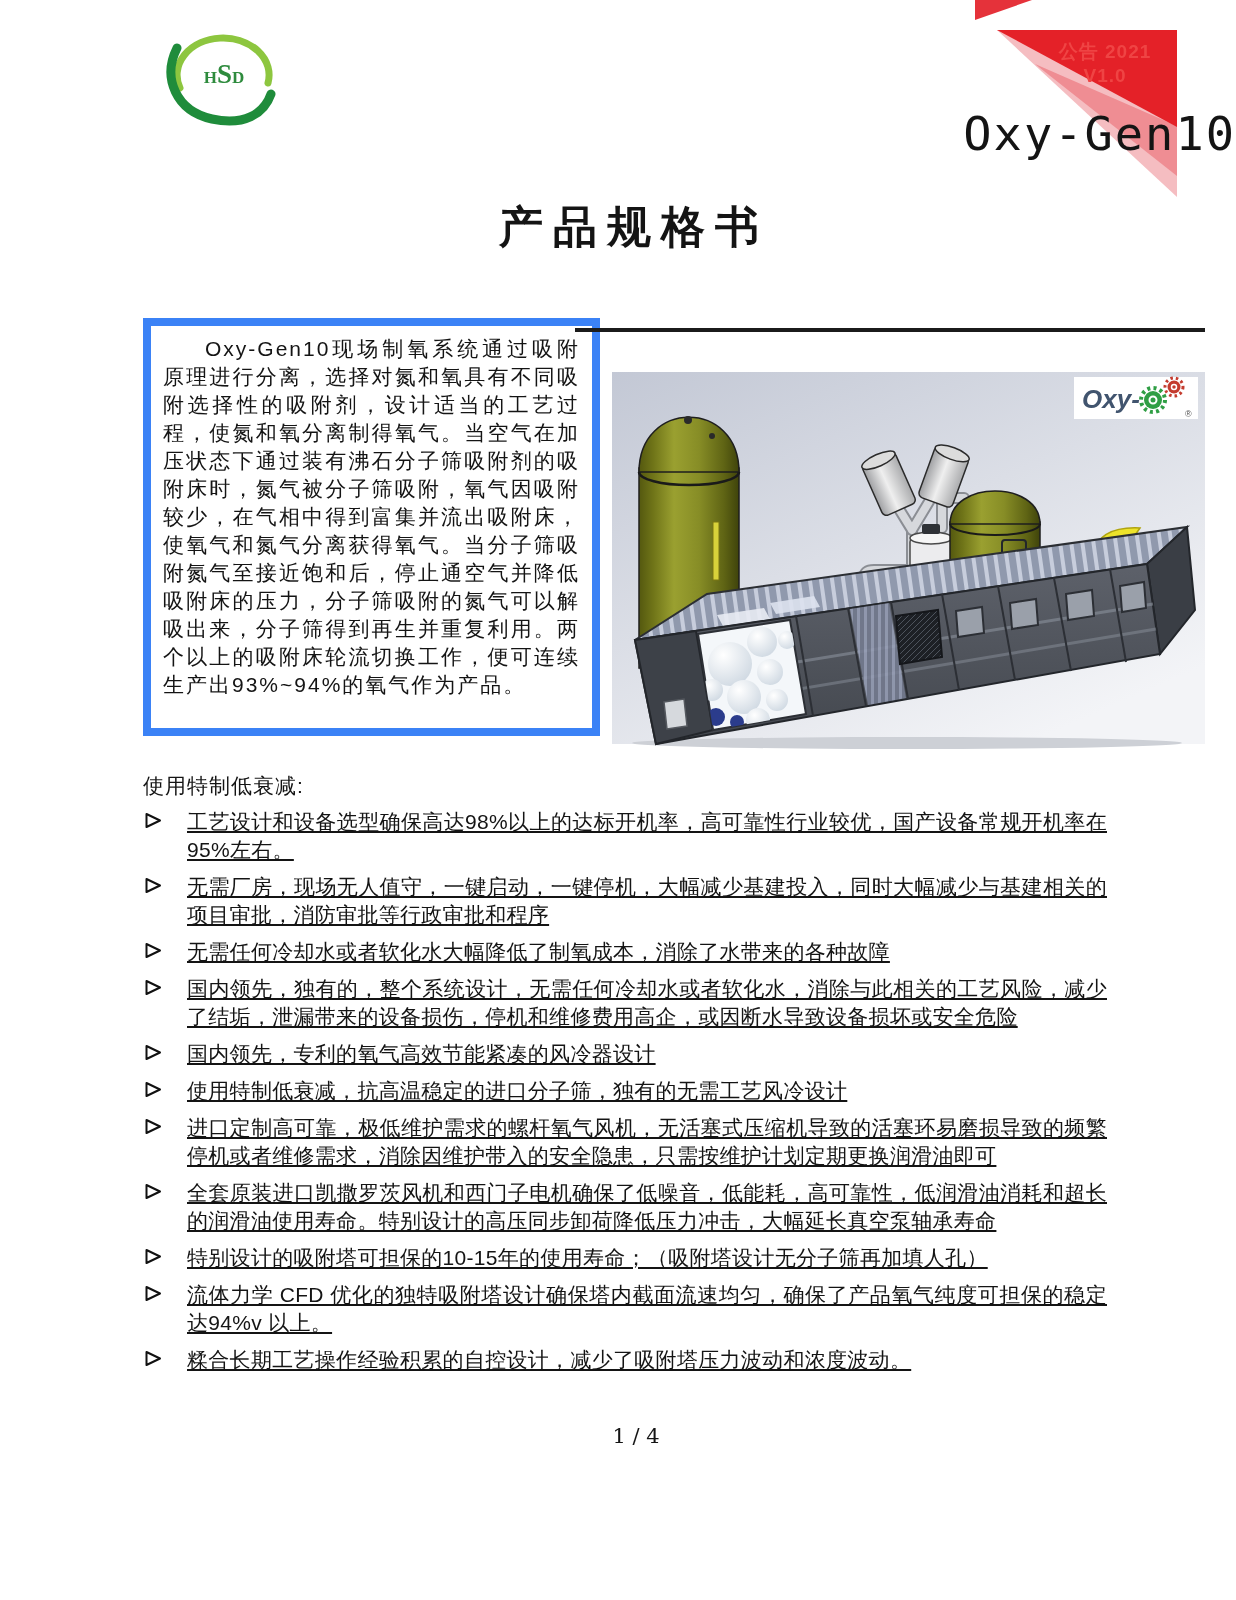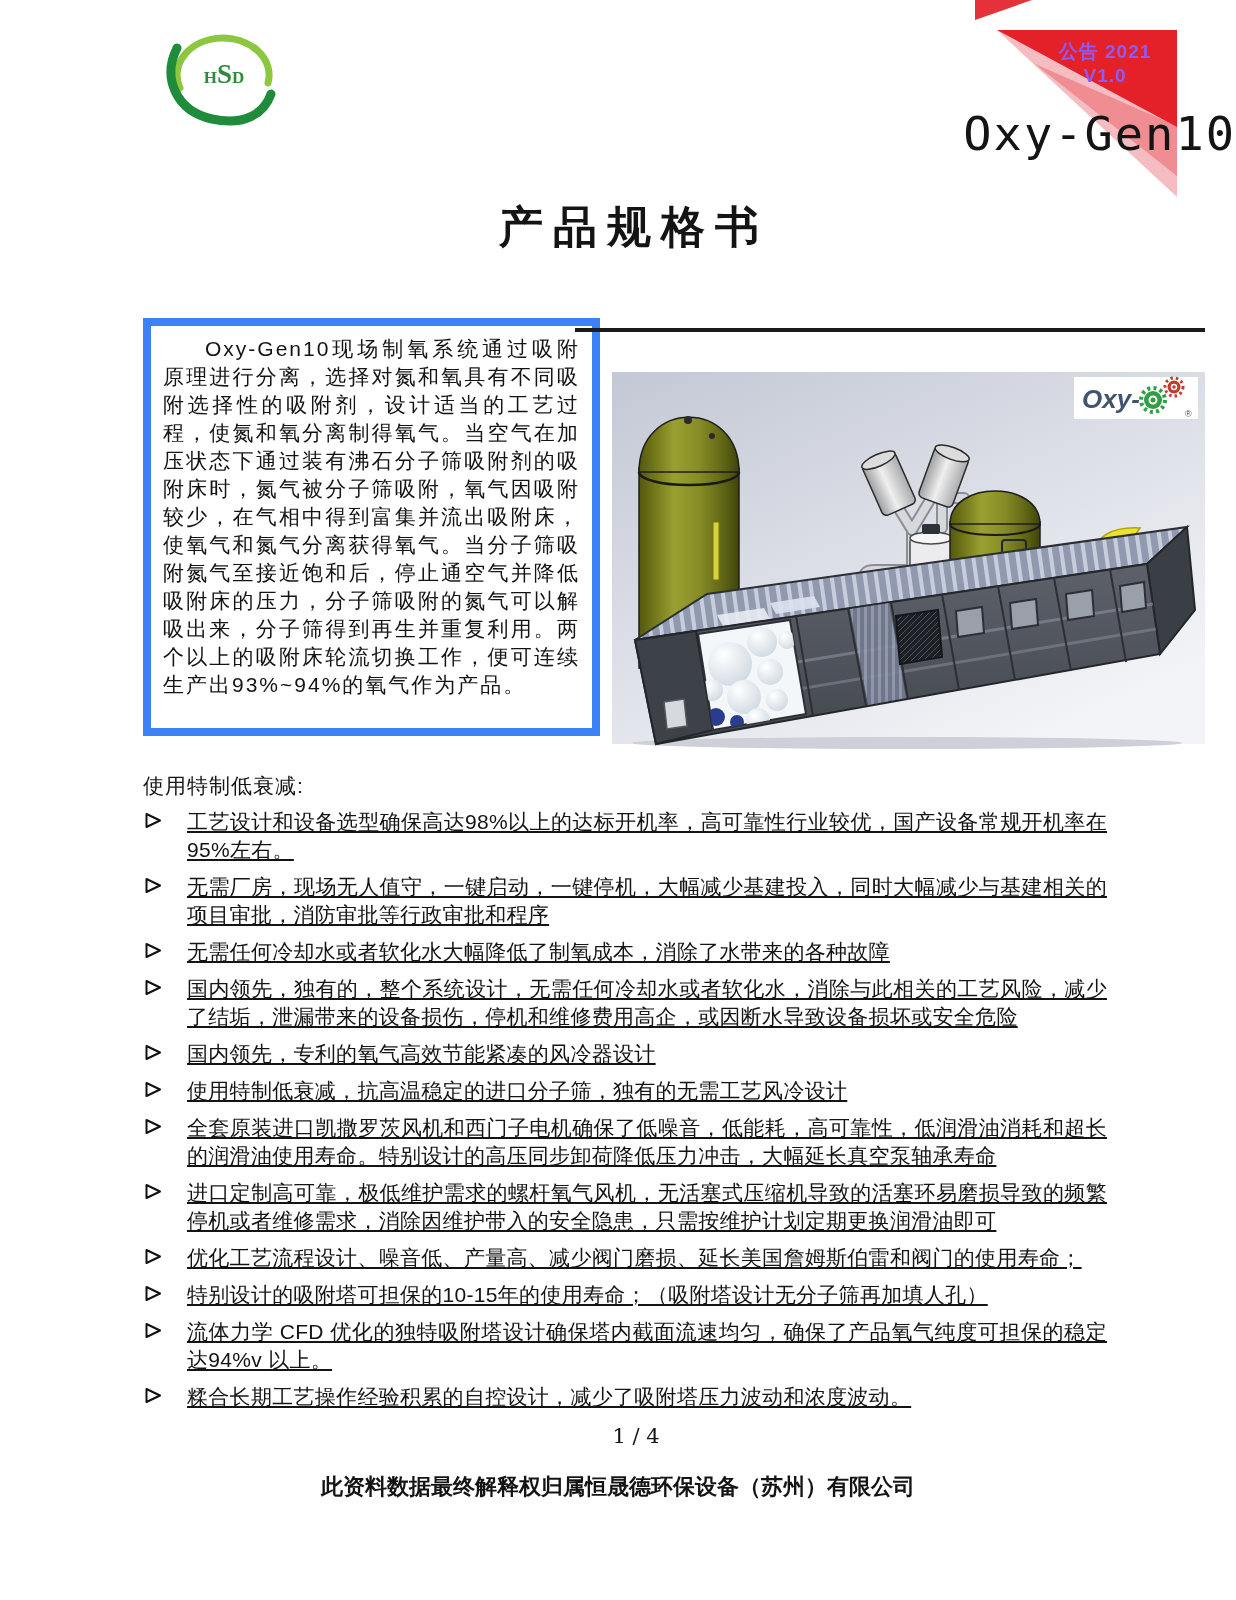--- a/index.html
+++ b/index.html
@@ -2,21 +2,21 @@
 <html><head>
 <meta charset="utf-8">
 <style>
   html,body{margin:0;padding:0;background:#fff;}
   .page{position:relative;width:1236px;height:1600px;background:#fff;overflow:hidden;
         font-family:"Liberation Sans","DejaVu Sans",sans-serif;color:#141414;}
 
   
   .logo-svg{position:absolute;left:158px;top:26px;}
   .banner-svg{position:absolute;left:975px;top:0;}
-  .banner-line{position:absolute;left:1038px;width:134px;text-align:center;color:#8b5cf6;
+  .banner-line{position:absolute;left:1038px;width:134px;text-align:center;color:#ef4444;
                font-weight:bold;font-size:19px;letter-spacing:1px;}
   .banner-line.l1{top:39px;}
   .banner-line.l2{top:65px;}
 
   .title{position:absolute;top:106px;left:0;width:100%;margin:0;text-align:right;
          font-family:"DejaVu Sans Mono","Liberation Mono",monospace;
          font-size:47px;font-weight:normal;letter-spacing:2px;}
   .subtitle{position:absolute;top:182px;left:0;width:100%;margin:16px;text-align:center;
             font-size:44px;font-weight:bold;letter-spacing:10px;}
 
@@ -272,49 +272,42 @@
       <li class="adv-item">
         <span class="bullet"><svg width="17" height="17" viewBox="0 0 17 17">
             <polygon points="1.5,2 15,8.5 1.5,15" fill="#fff" stroke="#111" stroke-width="2" stroke-linejoin="round"></polygon>
           </svg></span>
         <span class="adv-text">使用特制低衰减，抗高温稳定的进口分子筛，独有的无需工艺风冷设计</span>
       </li>
       <li class="adv-item">
         <span class="bullet"><svg width="17" height="17" viewBox="0 0 17 17">
             <polygon points="1.5,2 15,8.5 1.5,15" fill="#fff" stroke="#111" stroke-width="2" stroke-linejoin="round"></polygon>
           </svg></span>
+        <span class="adv-text">进口定制高可靠，极低维护需求的螺杆氧气风机，无活塞式压缩机导致的活塞环易磨损导致的频繁停机或者维修需求，消除因维护带入的安全隐患，只需按维护计划定期更换润滑油即可</span>
+      </li>
+      <li class="adv-item">
+        <span class="bullet"><svg width="17" height="17" viewBox="0 0 17 17">
+            <polygon points="1.5,2 15,8.5 1.5,15" fill="#fff" stroke="#111" stroke-width="2" stroke-linejoin="round"></polygon>
+          </svg></span>
         <span class="adv-text">全套原装进口凯撒罗茨风机和西门子电机确保了低噪音，低能耗，高可靠性，低润滑油消耗和超长的润滑油使用寿命。特别设计的高压同步卸荷降低压力冲击，大幅延长真空泵轴承寿命</span>
       </li>
       <li class="adv-item">
         <span class="bullet"><svg width="17" height="17" viewBox="0 0 17 17">
             <polygon points="1.5,2 15,8.5 1.5,15" fill="#fff" stroke="#111" stroke-width="2" stroke-linejoin="round"></polygon>
           </svg></span>
-        <span class="adv-text">进口定制高可靠，极低维护需求的螺杆氧气风机，无活塞式压缩机导致的活塞环易磨损导致的频繁停机或者维修需求，消除因维护带入的安全隐患，只需按维护计划定期更换润滑油即可</span>
-      </li>
-      <li class="adv-item">
-        <span class="bullet"><svg width="17" height="17" viewBox="0 0 17 17">
-            <polygon points="1.5,2 15,8.5 1.5,15" fill="#fff" stroke="#111" stroke-width="2" stroke-linejoin="round"></polygon>
-          </svg></span>
-        <span class="adv-text">优化工艺流程设计、噪音低、产量高、减少阀门磨损、延长美国詹姆斯伯雷和阀门的使用寿命；</span>
-      </li>
-      <li class="adv-item">
-        <span class="bullet"><svg width="17" height="17" viewBox="0 0 17 17">
-            <polygon points="1.5,2 15,8.5 1.5,15" fill="#fff" stroke="#111" stroke-width="2" stroke-linejoin="round"></polygon>
-          </svg></span>
         <span class="adv-text">特别设计的吸附塔可担保的10-15年的使用寿命；（吸附塔设计无分子筛再加填人孔）</span>
       </li>
       <li class="adv-item">
         <span class="bullet"><svg width="17" height="17" viewBox="0 0 17 17">
             <polygon points="1.5,2 15,8.5 1.5,15" fill="#fff" stroke="#111" stroke-width="2" stroke-linejoin="round"></polygon>
           </svg></span>
         <span class="adv-text">流体力学 CFD 优化的独特吸附塔设计确保塔内截面流速均匀，确保了产品氧气纯度可担保的稳定达94%v 以上。</span>
       </li>
       <li class="adv-item">
         <span class="bullet"><svg width="17" height="17" viewBox="0 0 17 17">
             <polygon points="1.5,2 15,8.5 1.5,15" fill="#fff" stroke="#111" stroke-width="2" stroke-linejoin="round"></polygon>
           </svg></span>
         <span class="adv-text">糅合长期工艺操作经验积累的自控设计，减少了吸附塔压力波动和浓度波动。</span>
       </li>
     </ul>
 
   <div class="page-number">1 / 4</div>
-  <div class="copyright">此资料数据最终解释权归属恒晟德环保设备（苏州）有限公司</div>
 </div>
 
 </body></html>

